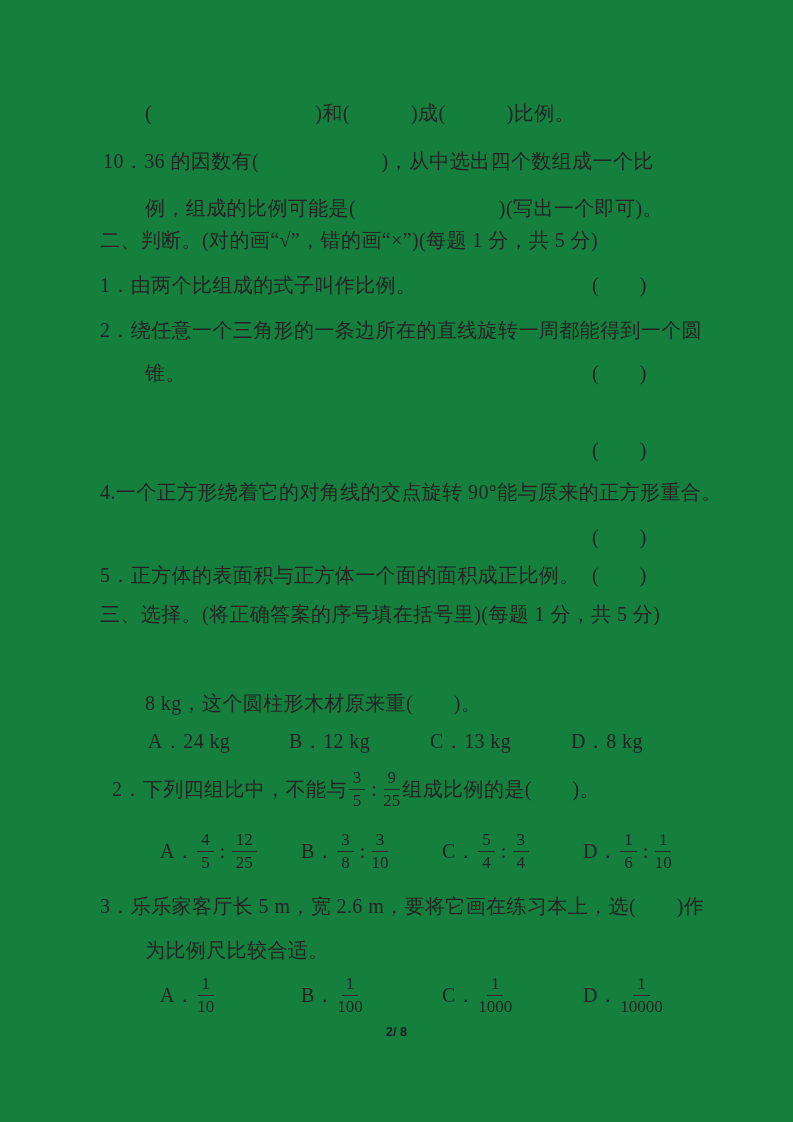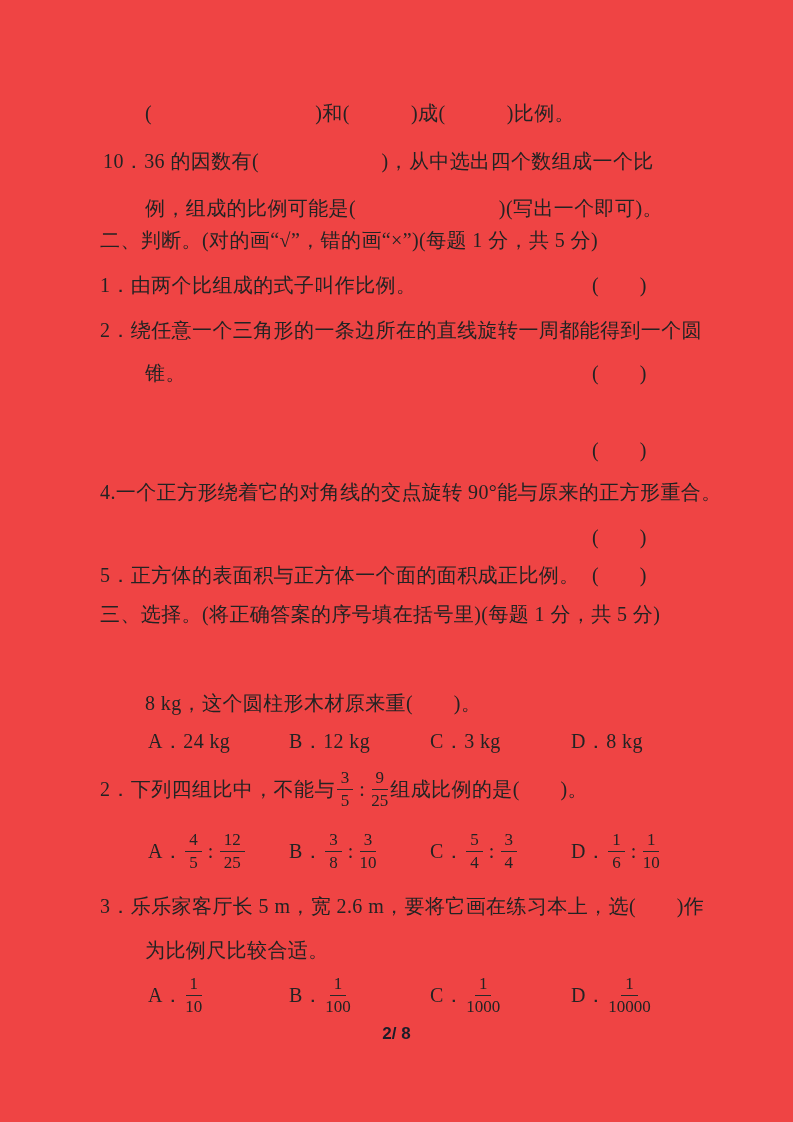--- a/index.html
+++ b/index.html
@@ -1,32 +1,32 @@
 <!DOCTYPE html>
 <html><head>
 <meta charset="utf-8">
 <style>
   html,body { margin:0; padding:0; background:#ffffff; }
   .page {
     position:relative;
     width:793px; height:1122px;
-    background:#ef4444;
+    background:#15803d;
     font-family:"Liberation Serif","DejaVu Serif",serif;
     color:#232323;
     font-size:20px;
     overflow:hidden;
   }
   .line {
     position:absolute;
     height:30px;
     display:flex;
     align-items:center;
     white-space:pre;
   }
-  .tall { height:46px; }
+  .tall { height:46px;margin-left:12px; }
   .t { white-space:pre; letter-spacing:0.4px; }
   .ans {
     position:absolute;
     left:492px;
     white-space:pre;
   }
   .indent { margin-left:45px; }
   .opts { left:148px;justify-content:center; }
   .opt {
     display:inline-flex;
@@ -47,21 +47,21 @@
   }
   .frac .num { border-bottom:1.5px solid #2a2a2a; padding:0 4px 1px 4px; }
   .frac .den { padding-top:1px; }
   .rc { margin:0 4px; }
   .pagenum {
     position:absolute;
     top:1024px; left:0; width:100%;
     text-align:center;
     font-family:"Liberation Sans","DejaVu Sans",sans-serif;
     font-weight:bold;
-    font-size:17px;
+    font-size:13px;
     color:#1c1c28;
   }
 </style>
 </head>
 <body>
 
 <div class="page">
 
   <div class="line" style="top:98px;left:145px">
     <span class="t">(　　　　　　　　)和(　　　)成(　　　)比例。</span>
@@ -110,21 +110,21 @@
   <div class="line" style="top:599px;left:100px">
     <span class="t">三、选择。(将正确答案的序号填在括号里)(每题 1 分，共 5 分)</span>
   </div>
 
   <div class="line" style="top:688px;left:145px">
     <span class="t">8 kg，这个圆柱形木材原来重(　　)。</span>
   </div>
   <div class="line opts" style="top:726px">
     <span class="opt"><span class="t">A．24 kg</span></span>
     <span class="opt"><span class="t">B．12 kg</span></span>
-    <span class="opt"><span class="t">C．3 kg</span></span>
+    <span class="opt"><span class="t">C．13 kg</span></span>
     <span class="opt"><span class="t">D．8 kg</span></span>
   </div>
 
   <div class="line tall" style="top:766px;left:100px">
     <span class="t">2．下列四组比中，不能与</span>
     <span class="frac"><span class="num">3</span><span class="den">5</span></span>
     <span class="t rc">:</span>
     <span class="frac"><span class="num">9</span><span class="den">25</span></span>
     <span class="t">组成比例的是(　　)。</span>
   </div>

